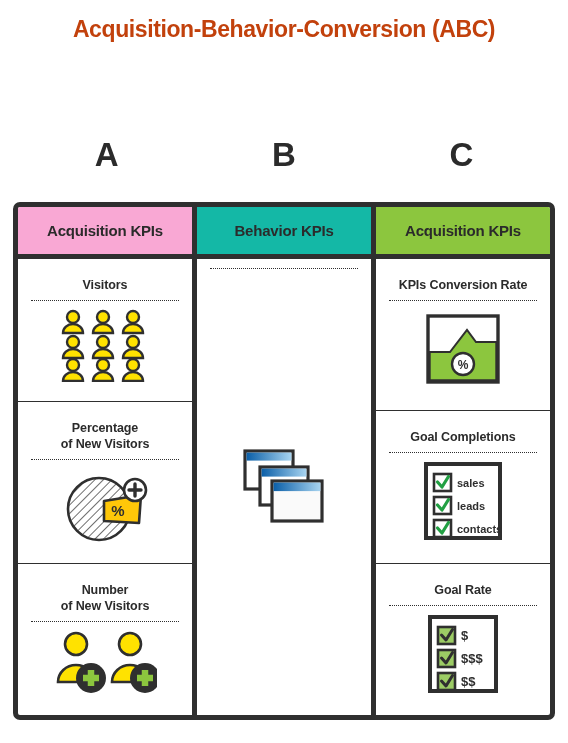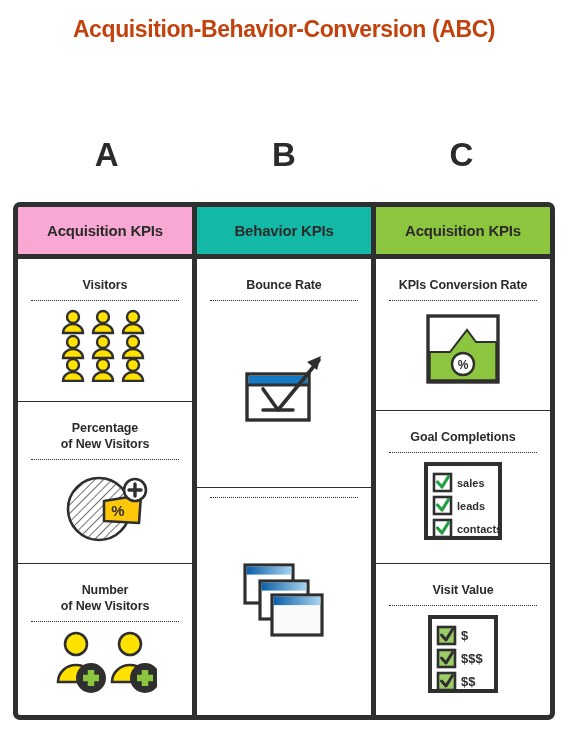--- a/index.html
+++ b/index.html
@@ -240,34 +240,20 @@
           </div>
         </div>
 
       </div>
     </div>
 
     <div class="column">
       <div class="col-head" style="background:#14b8a6">Behavior KPIs</div>
       <div class="col-body">
 
-        <div class="kpi">
-          <div class="kpi-label">Bounce Rate</div>
-          <div class="kpi-sep"></div>
-          <div class="kpi-icon">
-            <svg width="86" height="78" viewBox="0 0 86 78">
-              <rect x="6" y="26" width="62" height="46" fill="#ffffff" stroke="#2F2F2F" stroke-width="3.4"></rect>
-              <rect x="8" y="28" width="58" height="9" fill="#1379C4"></rect>
-              <path d="M6 37 h62" stroke="#2F2F2F" stroke-width="3"></path>
-              <path d="M22 41 L37 62 L78 12" fill="none" stroke="#2F2F2F" stroke-width="3.6" stroke-linecap="round" stroke-linejoin="round"></path>
-              <path d="M80 8 L66 14 L76 22 Z" fill="#2F2F2F"></path>
-              <path d="M22 62 h30" stroke="#2F2F2F" stroke-width="3.6" stroke-linecap="round"></path>
-            </svg>
-          </div>
-        </div>
 
         <div class="kpi">
           <div class="kpi-sep"></div>
           <div class="kpi-icon">
             <svg width="86" height="78" viewBox="0 0 86 78">
               <defs>
                 <linearGradient id="winGrad" x1="0" y1="0" x2="1" y2="0">
                   <stop offset="0%" stop-color="#0B5FA8"></stop>
                   <stop offset="100%" stop-color="#A8D4F0"></stop>
                 </linearGradient>
@@ -328,21 +314,21 @@
               <g>
                 <rect x="14" y="60" width="17" height="17" fill="#ffffff" stroke="#2F2F2F" stroke-width="2.6"></rect>
                 <path d="M17.5 68 L22 73 L28.5 62.5" fill="none" stroke="#22A043" stroke-width="3.2" stroke-linecap="round" stroke-linejoin="round"></path>
                 <text x="37" y="73" font-family="'Liberation Sans',sans-serif" font-size="11" font-weight="bold" fill="#2F2F2F">contacts</text>
               </g>
             </svg>
           </div>
         </div>
 
         <div class="kpi">
-          <div class="kpi-label">Visit Value</div>
+          <div class="kpi-label">Goal Rate</div>
           <div class="kpi-sep"></div>
           <div class="kpi-icon">
             <svg width="86" height="82" viewBox="0 0 86 82">
               <rect x="10" y="4" width="66" height="74" fill="#ffffff" stroke="#2F2F2F" stroke-width="4"></rect>
               <g>
                 <rect x="18" y="14" width="17" height="17" fill="#9CCC65" stroke="#2F2F2F" stroke-width="2.6"></rect>
                 <path d="M21.5 22 L26 27 L32.5 16.5" fill="none" stroke="#2F2F2F" stroke-width="3" stroke-linecap="round" stroke-linejoin="round"></path>
                 <text x="41" y="27" font-family="'Liberation Sans',sans-serif" font-size="13" font-weight="bold" fill="#2F2F2F">$</text>
               </g>
               <g>

